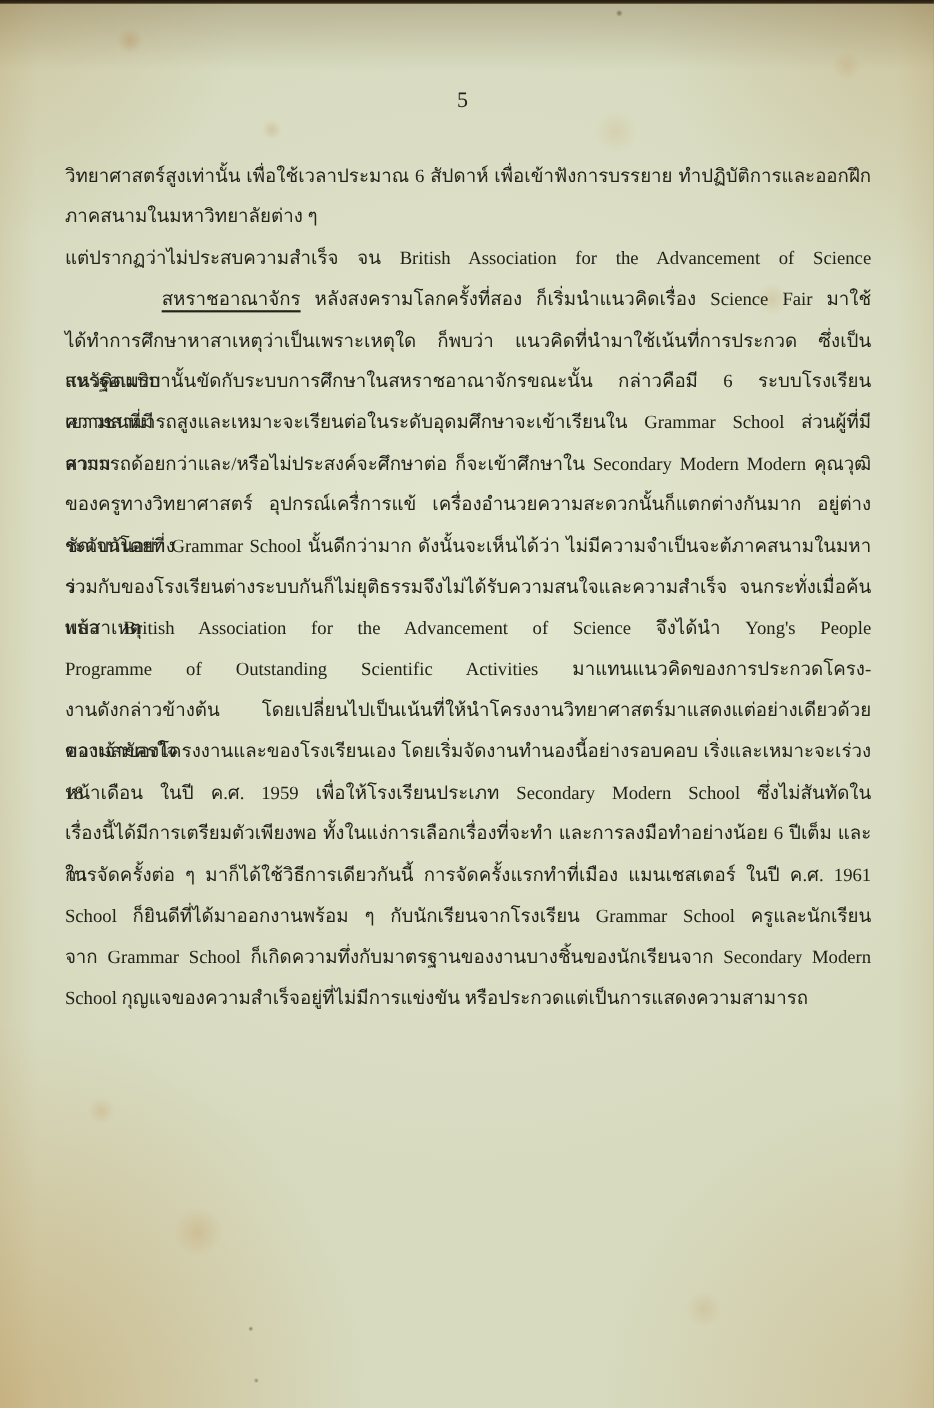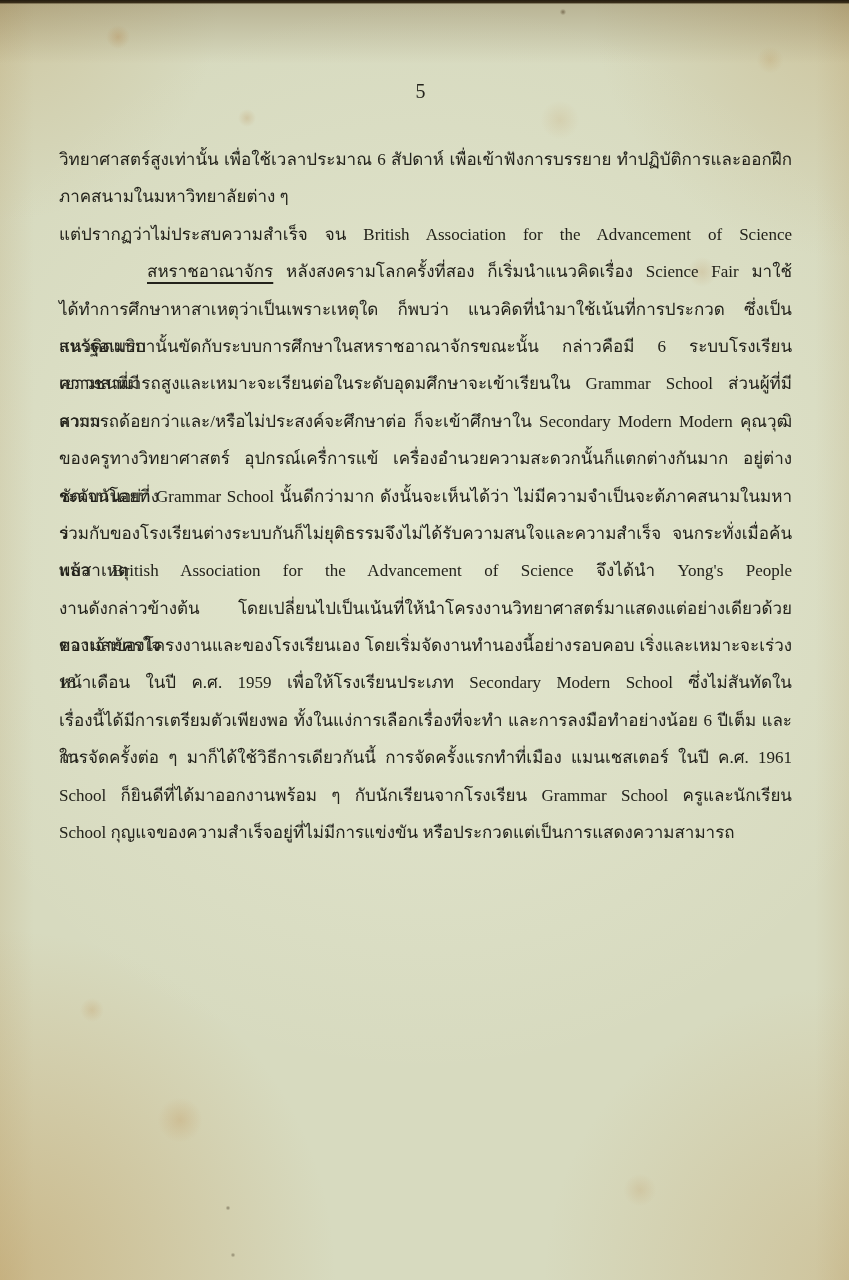--- a/index.html
+++ b/index.html
@@ -103,21 +103,23 @@
       <div class="line"><span>แต่ปรากฏว่าไม่ประสบความสำเร็จ จน British Association for the Advancement of Science</span></div>
       <div class="line indent"><span class="u">สหราชอาณาจักร</span><span> หลังสงครามโลกครั้งที่สอง ก็เริ่มนำแนวคิดเรื่อง Science Fair มาใช้</span></div>
       <div class="line"><span>ได้ทำการศึกษาหาสาเหตุว่าเป็นเพราะเหตุใด ก็พบว่า แนวคิดที่นำมาใช้เน้นที่การประกวด ซึ่งเป็นแนวคิดแบบ</span></div>
       <div class="line"><span>สหรัฐอเมริกานั้นขัดกับระบบการศึกษาในสหราชอาณาจักรขณะนั้น กล่าวคือมี 6 ระบบโรงเรียน เยาวชนที่มี</span></div>
       <div class="line"><span>ความสามารถสูงและเหมาะจะเรียนต่อในระดับอุดมศึกษาจะเข้าเรียนใน Grammar School ส่วนผู้ที่มีความ</span></div>
       <div class="line"><span>สามารถด้อยกว่าและ/หรือไม่ประสงค์จะศึกษาต่อ ก็จะเข้าศึกษาใน Secondary Modern Modern คุณวุฒิ</span></div>
       <div class="line"><span>ของครูทางวิทยาศาสตร์ อุปกรณ์เครื่การแข้ เครื่องอำนวยความสะดวกนั้นก็แตกต่างกันมาก อยู่ต่างระดับกันอย่าง</span></div>
       <div class="line"><span>ชัดเจนโดยที่ Grammar School นั้นดีกว่ามาก ดังนั้นจะเห็นได้ว่า ไม่มีความจำเป็นจะต้ภาคสนามในมหาว</span></div>
       <div class="line"><span>ร่วมกับของโรงเรียนต่างระบบกันก็ไม่ยุติธรรมจึงไม่ได้รับความสนใจและความสำเร็จ จนกระทั่งเมื่อค้นพบสาเหตุ</span></div>
       <div class="line"><span>แล้ว British Association for the Advancement of Science จึงได้นำ Yong's People</span></div>
+      <div class="line"><span>Programme of Outstanding Scientific Activities มาแทนแนวคิดของการประกวดโครง-</span></div>
       <div class="line"><span>งานดังกล่าวข้างต้น โดยเปลี่ยนไปเป็นเน้นที่ให้นำโครงงานวิทยาศาสตร์มาแสดงแต่อย่างเดียวด้วยความสมัครใจ</span></div>
       <div class="line"><span>ของเจ้าของโครงงานและของโรงเรียนเอง โดยเริ่มจัดงานทำนองนี้อย่างรอบคอบ เริ่งและเหมาะจะเร่วงหน้า</span></div>
       <div class="line"><span>18 เดือน ในปี ค.ศ. 1959 เพื่อให้โรงเรียนประเภท Secondary Modern School ซึ่งไม่สันทัดใน</span></div>
       <div class="line"><span>เรื่องนี้ได้มีการเตรียมตัวเพียงพอ ทั้งในแง่การเลือกเรื่องที่จะทำ และการลงมือทำอย่างน้อย 6 ปีเต็ม และใน</span></div>
       <div class="line"><span>การจัดครั้งต่อ ๆ มาก็ได้ใช้วิธีการเดียวกันนี้ การจัดครั้งแรกทำที่เมือง แมนเชสเตอร์ ในปี ค.ศ. 1961</span></div>
       <div class="line"><span>School ก็ยินดีที่ได้มาออกงานพร้อม ๆ กับนักเรียนจากโรงเรียน Grammar School ครูและนักเรียน</span></div>
+      <div class="line"><span>จาก Grammar School ก็เกิดความทึ่งกับมาตรฐานของงานบางชิ้นของนักเรียนจาก Secondary Modern</span></div>
       <div class="line left"><span>School กุญแจของความสำเร็จอยู่ที่ไม่มีการแข่งขัน หรือประกวดแต่เป็นการแสดงความสามารถ</span></div>
     </div>
 </div>
 
 </body></html>

